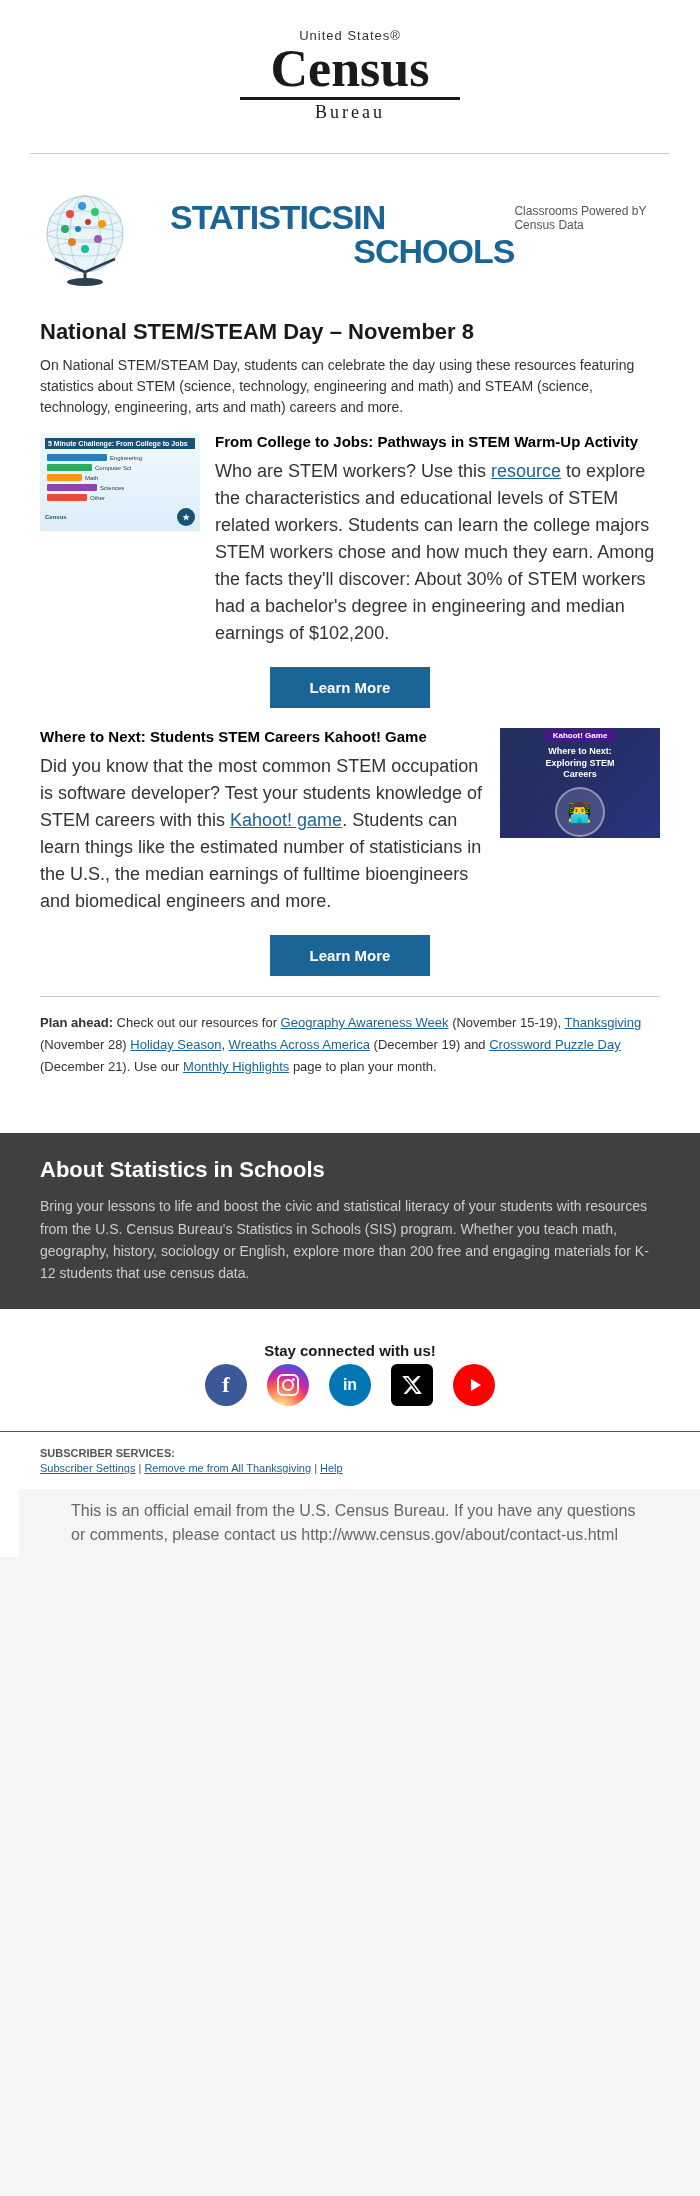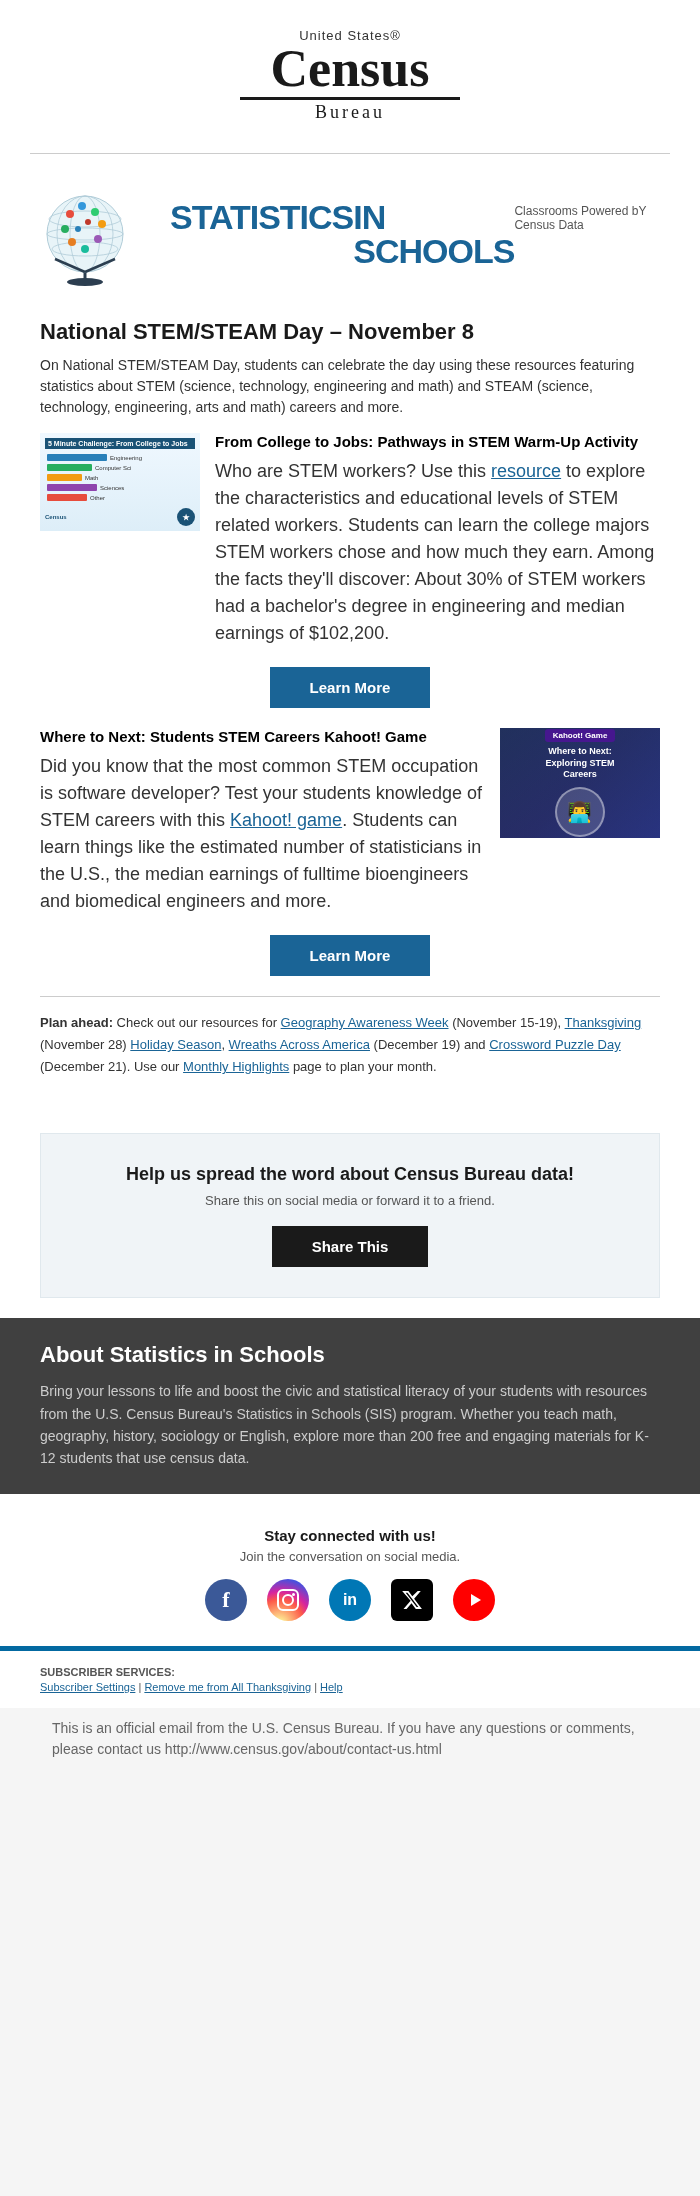--- a/index.html
+++ b/index.html
@@ -282,42 +282,43 @@
     }
     .fb { background: #3b5998; }
     .ig { background: radial-gradient(circle at 30% 107%, #fdf497 0%, #fdf497 5%, #fd5949 45%, #d6249f 60%, #285AEB 90%); }
     .li { background: #0077b5; }
     .tw { background: #000; border-radius: 6px; }
     .yt { background: #ff0000; }
 
     
     .footer {
       padding: 15px 40px;
-      border-top: 5px solid #0369a1;
+      border-top: 1px solid #0369a1;
     }
     .footer-services {
       font-size: 11px;
       color: #555;
       margin-bottom: 3px;
       font-weight: bold;
     }
     .footer-links {
       font-size: 11px;
       color: #555;
     }
     .footer-links a {
       color: #1a6496;
       text-decoration: underline;
     }
     .footer-disclaimer {
       background: #f5f5f5;
       padding: 10px 52px;
-      font-size: 14px;
+      font-size: 16px;
       color: #666;
       line-height: 1.5;
+      margin-left: 19px;
     }
   </style>
 </head>
 <body>
 
 <div class="email-wrapper">
 
   <div class="header">
     <div class="census-logo">
       <span class="census-logo-united">United States®</span>
@@ -449,34 +450,28 @@
     </div>
 
     <div class="plan-section">
       <p class="plan-text">
         <strong>Plan ahead:</strong><span> Check out our resources for </span><a class="link-text" href="#">Geography Awareness Week</a><span> (November 15-19), </span><a class="link-text" href="#">Thanksgiving</a><span> (November 28) </span><a class="link-text" href="#">Holiday Season</a><span>, </span><a class="link-text" href="#">Wreaths Across America</a><span> (December 19) and </span><a class="link-text" href="#">Crossword Puzzle Day</a><span> (December 21). Use our </span><a class="link-text" href="#">Monthly Highlights</a><span> page to plan your month.</span>
       </p>
     </div>
 
   </div>
 
-  <div class="share-section">
-    <div class="share-title">Help us spread the word about Census Bureau data!</div>
-    <div class="share-subtitle">Share this on social media or forward it to a friend.</div>
-    <button class="btn-share">Share This</button>
-  </div>
 
   <div class="about-section">
     <div class="about-title">About Statistics in Schools</div>
     <p class="about-text">Bring your lessons to life and boost the civic and statistical literacy of your students with resources from the U.S. Census Bureau's Statistics in Schools (SIS) program. Whether you teach math, geography, history, sociology or English, explore more than 200 free and engaging materials for K-12 students that use census data.</p>
   </div>
 
   <div class="social-section">
     <div class="social-title">Stay connected with us!</div>
-    <div class="social-subtitle">Join the conversation on social media.</div>
     <div class="social-icons">
       <div class="social-icon fb" title="Facebook">
         <span style="font-size:22px;font-weight:bold;font-family:serif;">f</span>
       </div>
       <div class="social-icon ig" title="Instagram">
         <svg width="24" height="24" viewBox="0 0 24 24" fill="white">
           <rect x="2" y="2" width="20" height="20" rx="5" ry="5" fill="none" stroke="white" stroke-width="2"></rect>
           <circle cx="12" cy="12" r="5" fill="none" stroke="white" stroke-width="2"></circle>
           <circle cx="17.5" cy="6.5" r="1.5" fill="white"></circle>
         </svg>

